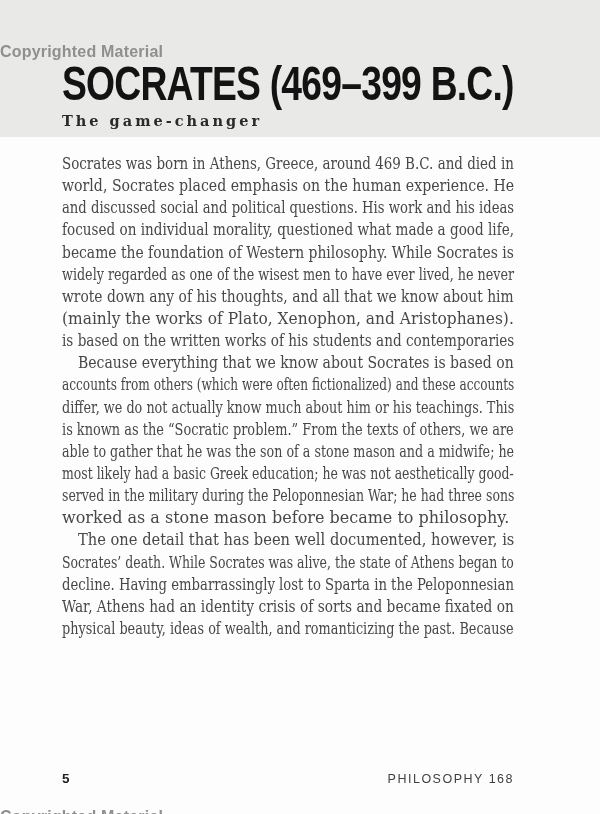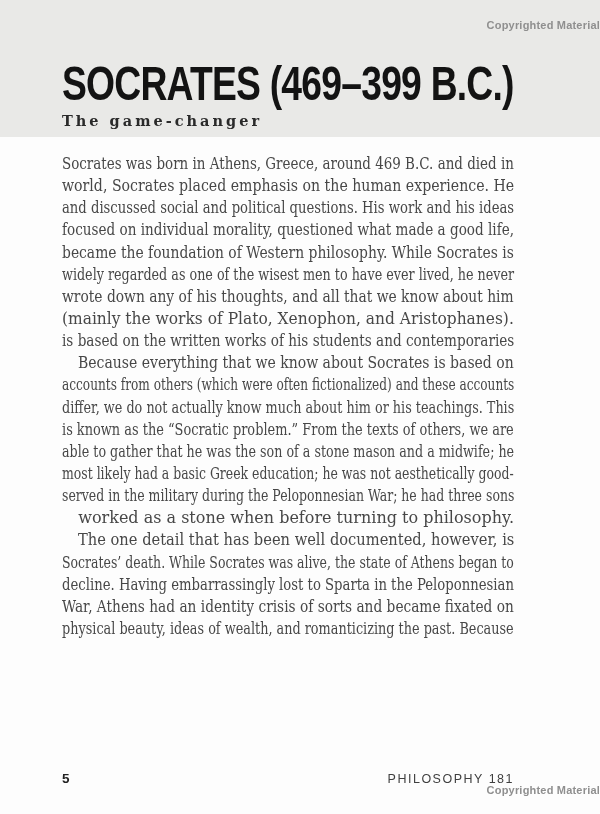--- a/index.html
+++ b/index.html
@@ -5,42 +5,42 @@
   html,body{margin:0;padding:0;background:#ffffff;}
   .page{
     position:relative;width:600px;height:814px;overflow:hidden;
     background:#fdfdfd;font-family:"DejaVu Serif",serif;
   }
   .topband{
     position:absolute;left:0;top:0;width:600px;height:137px;
     background:#e9e9e7;
   }
   .copyright{
-    position:absolute;left:0;width:600px;text-align:right;
+    position:absolute;left:0;width:600px;text-align:left;
     font-family:"Liberation Sans",sans-serif;font-weight:700;
-    font-size:11px;letter-spacing:.2px;color:#8f8f8f;
+    font-size:16px;letter-spacing:.2px;color:#8f8f8f;margin-top:24px;
   }
   .copyright-top{top:19px;}
   .copyright-bottom{top:784px;}
   .title{
     position:absolute;left:62px;top:60px;width:452px;margin:0;
     font-family:"Liberation Sans",sans-serif;font-weight:700;
     font-size:48px;line-height:48px;color:#131313;white-space:nowrap;
   }
   .title .fit{display:inline-block;transform-origin:0 50%;letter-spacing:-1px;}
   .subtitle{
     position:absolute;left:62px;top:112px;
     font-family:"DejaVu Serif",serif;font-weight:700;
     font-size:14.5px;line-height:17px;letter-spacing:3px;color:#2a2a2a;
   }
   .body-text{
     position:absolute;left:62px;top:153px;width:452px;
     font-size:16px;color:#474747;
   }
-  .line{height:22.15px;line-height:22.15px;white-space:nowrap;text-align:right;}
+  .line{height:22.15px;line-height:22.15px;white-space:nowrap;}
   .line .fit{display:inline-block;transform-origin:0 50%;}
   .line.indent .fit{margin-left:16px;}
   .pagenum{
     position:absolute;left:62px;top:771px;
     font-family:"Liberation Sans",sans-serif;font-weight:700;
     font-size:13.5px;color:#222222;
   }
   .booktitle{
     position:absolute;right:86px;top:772px;
     font-family:"Liberation Sans",sans-serif;font-weight:400;
@@ -70,27 +70,27 @@
       <div class="line"><span class="fit" style="transform: scaleX(0.864245);">wrote down any of his thoughts, and all that we know about him</span></div>
       <div class="line"><span class="fit" style="transform: scaleX(0.965812);">(mainly the works of Plato, Xenophon, and Aristophanes).</span></div>
       <div class="line"><span class="fit" style="transform: scaleX(0.849624);">is based on the written works of his students and contemporaries</span></div>
       <div class="line indent"><span class="fit" style="transform: scaleX(0.875502);">Because everything that we know about Socrates is based on</span></div>
       <div class="line"><span class="fit" style="transform: scaleX(0.758389);">accounts from others (which were often fictionalized) and these accounts</span></div>
       <div class="line"><span class="fit" style="transform: scaleX(0.8);">differ, we do not actually know much about him or his teachings. This</span></div>
       <div class="line"><span class="fit" style="transform: scaleX(0.807143);">is known as the “Socratic problem.” From the texts of others, we are</span></div>
       <div class="line"><span class="fit" style="transform: scaleX(0.792982);">able to gather that he was the son of a stone mason and a midwife; he</span></div>
       <div class="line"><span class="fit" style="transform: scaleX(0.777969);">most likely had a basic Greek education; he was not aesthetically good-</span></div>
       <div class="line"><span class="fit" style="transform: scaleX(0.780656);">served in the military during the Peloponnesian War; he had three sons</span></div>
-      <div class="line"><span class="fit">worked as a stone when before turning to philosophy.</span></div>
+      <div class="line"><span class="fit">worked as a stone mason before became to philosophy.</span></div>
       <div class="line indent"><span class="fit" style="transform: scaleX(0.915966);">The one detail that has been well documented, however, is</span></div>
       <div class="line"><span class="fit" style="transform: scaleX(0.780656);">Socrates’ death. While Socrates was alive, the state of Athens began to</span></div>
       <div class="line"><span class="fit" style="transform: scaleX(0.826325);">decline. Having embarrassingly lost to Sparta in the Peloponnesian</span></div>
       <div class="line"><span class="fit" style="transform: scaleX(0.857685);">War, Athens had an identity crisis of sorts and became fixated on</span></div>
       <div class="line"><span class="fit" style="transform: scaleX(0.801418);">physical beauty, ideas of wealth, and romanticizing the past. Because</span></div>
     </div>
 
   <span class="pagenum">5</span>
 
-  <span class="booktitle">PHILOSOPHY 181</span>
+  <span class="booktitle">PHILOSOPHY 168</span>
 
   <div class="copyright copyright-bottom">Copyrighted Material</div>
 
 </div>
 
 </body></html>

